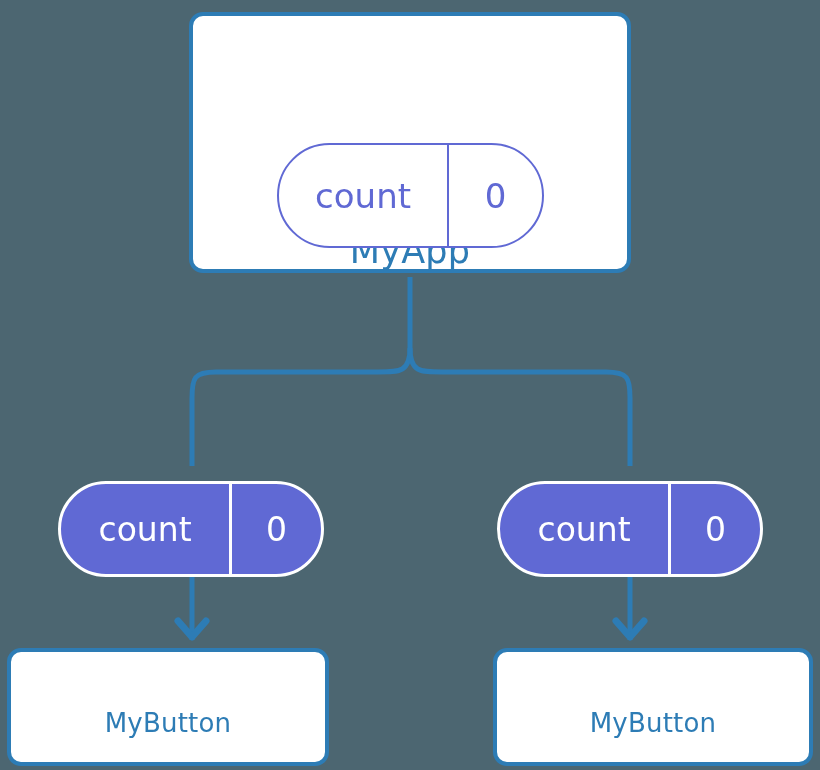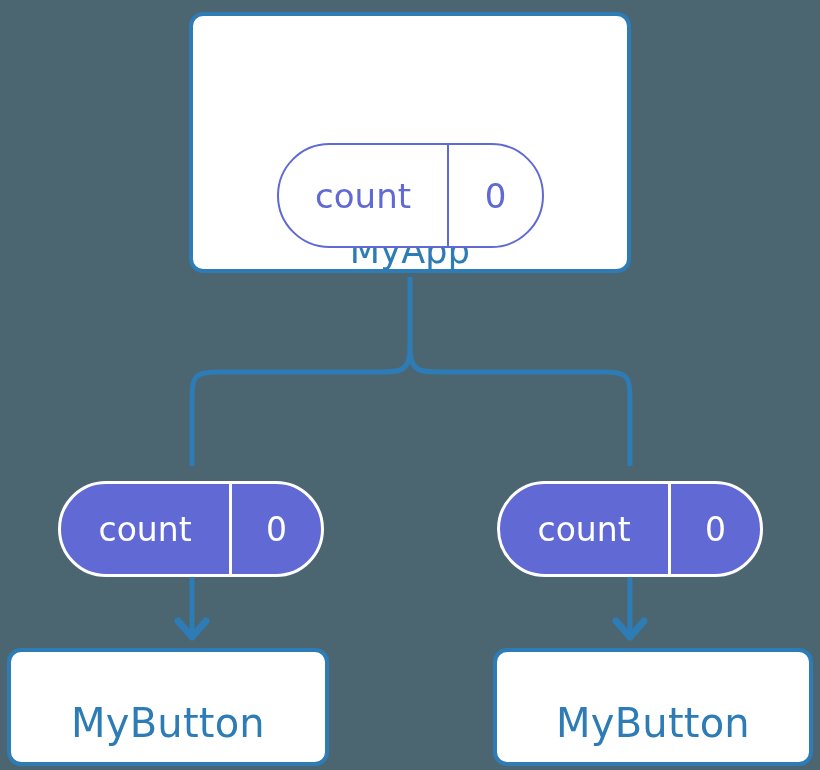--- a/index.html
+++ b/index.html
@@ -59,21 +59,21 @@
   }
 
   
   .button-box {
     height: 118px;
     justify-content: center;
     top: 648px;
   }
   #button-box-left  { left: 7px;   width: 322px; }
   #button-box-right { left: 493px; width: 320px; }
-  .button-box .comp-title { font-size: 40px; margin-top: 32px; }
+  .button-box .comp-title { font-size: 26px; margin-top: 32px; }
 
   
   .pill {
     position: absolute;
     display: flex;
     align-items: stretch;
     box-sizing: border-box;
     border-radius: 999px;
     overflow: hidden;
     margin-top: 15px;

